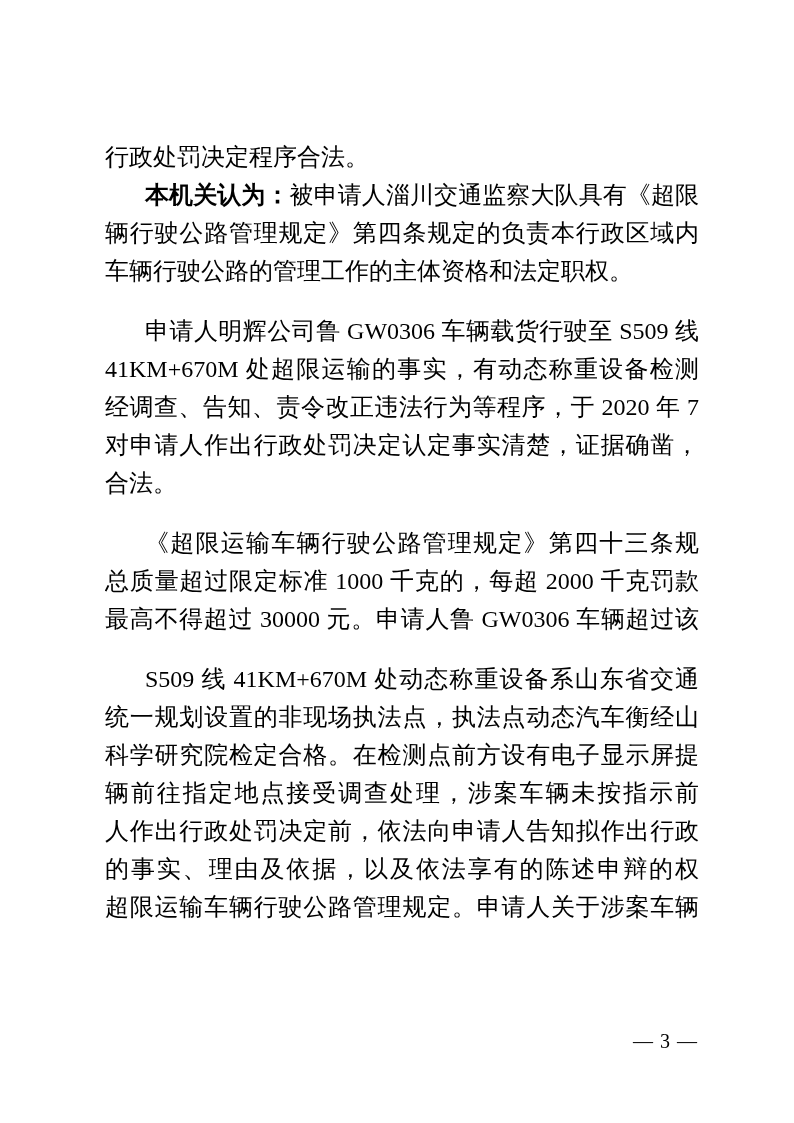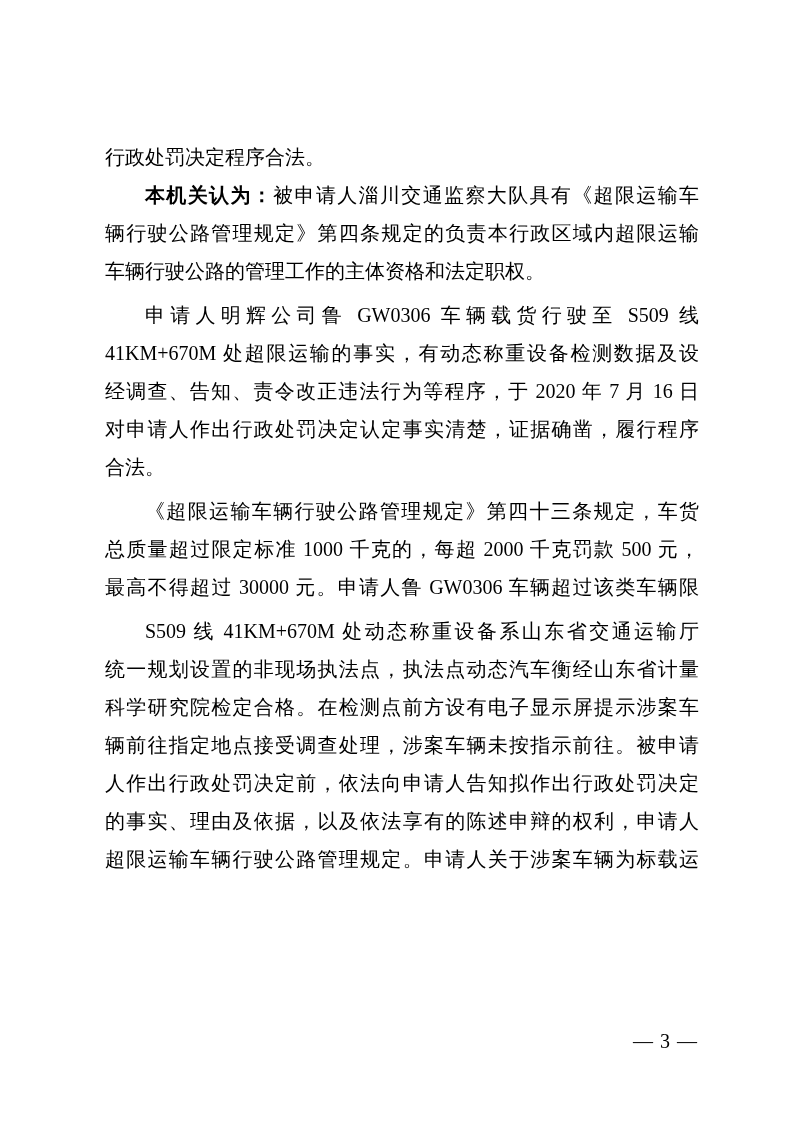--- a/index.html
+++ b/index.html
@@ -16,36 +16,36 @@
     font-family: "Liberation Serif", "DejaVu Serif", serif;
     color: #000000;
   }
   .doc {
     position: absolute;
     left: 105px;
     top: 138px;
     width: 594px;
   }
   .line {
-    font-size: 20px;
+    font-size: 24px;
     line-height: 38px;
     height: 38px;
     text-align: justify;
     text-align-last: justify;
     overflow: hidden;
     white-space: normal;
   }
   .line.end {
     text-align-last: left;
   }
   .line.indent {
     text-indent: 40px;
   }
   .line.gap {
-    margin-top: 6px;
+    margin-top: 22px;
   }
   .lead-bold {
     font-family: Liberation Sans, sans-serif;
     font-weight: bold;
   }
   .footer {
     position: absolute;
     top: 1029px;
     right: 96px;
     font-size: 20px;

